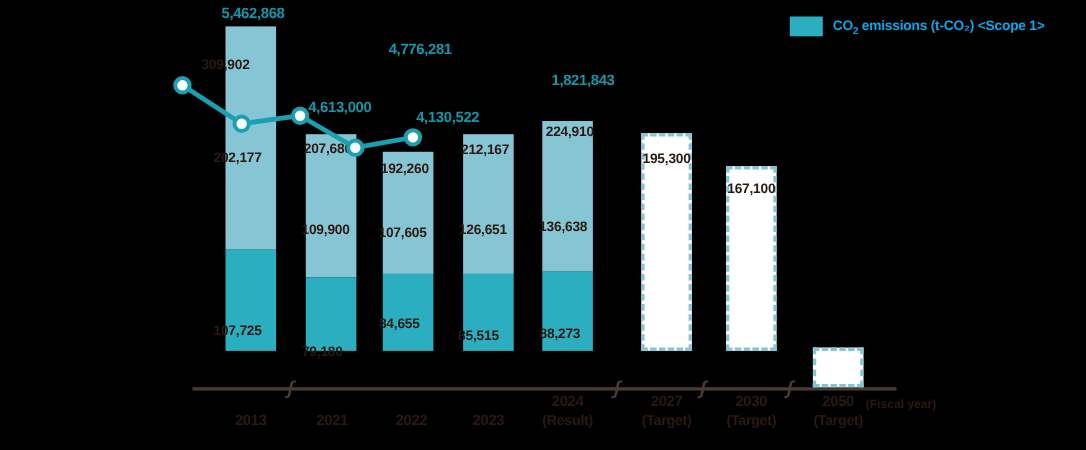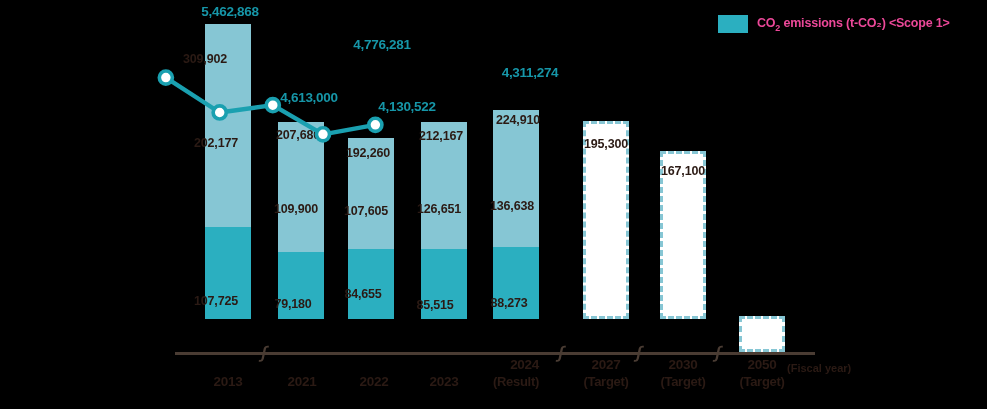--- a/index.html
+++ b/index.html
@@ -5,21 +5,21 @@
   html,body{margin:0;padding:0;background:#000;}
   body{width:987px;height:409px;overflow:hidden;font-family:"Liberation Sans",sans-serif;}
   #root{position:relative;width:987px;height:409px;background:#000;}
 
   .legend{position:absolute;left:718px;top:10px;width:265px;}
   .legend-row{display:flex;align-items:center;height:28px;}
   .legend-swatch{width:30px;height:18px;flex:0 0 30px;}
   .legend-line{position:relative;width:30px;height:18px;flex:0 0 30px;display:flex;align-items:center;justify-content:center;}
   .legend-line .lbar{position:absolute;left:0;right:0;top:7px;height:5px;background:#1AA0B0;}
   .legend-line .ldot{position:relative;width:13px;height:13px;border-radius:50%;background:#fff;border:3px solid #1AA0B0;box-sizing:border-box;}
-  .legend-text{margin-left:9px;font-size:12.5px;font-weight:bold;color:#ec4899;letter-spacing:-0.2px;white-space:nowrap;}
+  .legend-text{margin-left:9px;font-size:12.5px;font-weight:bold;color:#0ea5e9;letter-spacing:-0.2px;white-space:nowrap;}
   .legend-text sub{font-size:9px;}
 
   .plot{position:absolute;left:0;top:0;width:718px;height:376px;}
 
   .axis{position:absolute;left:175px;top:352px;width:640px;height:3px;background:#4a3c33;}
 
   .bar{position:absolute;bottom:57px;width:46px;}
   .seg{width:100%;box-sizing:border-box;}
   .seg2{background:#86C6D4;}
   .seg1{background:#2BAFC0;}
@@ -64,21 +64,21 @@
     <div class="lbl lbl-top" style="left:205px;top:52px;">309,902</div>
     <div class="lbl lbl-in" style="left:216px;top:143px;">202,177</div>
     <div class="lbl lbl-in" style="left:216px;top:301px;">107,725</div>
 
     <div class="bar" style="left:278px;">
       <div class="seg seg2" style="height:130px;"></div>
       <div class="seg seg1" style="height:67px;"></div>
     </div>
     <div class="lbl lbl-top" style="left:298px;top:128px;">207,680</div>
     <div class="lbl lbl-in" style="left:296px;top:209px;">109,900</div>
-    <div class="lbl lbl-in" style="left:293px;top:304px;text-align:right;">79,180</div>
+    <div class="lbl lbl-in" style="left:293px;top:320px;text-align:right;">79,180</div>
 
     <div class="bar" style="left:348px;">
       <div class="seg seg2" style="height:111px;"></div>
       <div class="seg seg1" style="height:70px;"></div>
     </div>
     <div class="lbl lbl-top" style="left:368px;top:146px;">192,260</div>
     <div class="lbl lbl-in" style="left:366px;top:211px;">107,605</div>
     <div class="lbl lbl-in" style="left:363px;top:294px;">84,655</div>
 
     <div class="bar" style="left:421px;">
@@ -119,40 +119,40 @@
     <circle cx="302" cy="78" r="9" fill="#fff" stroke="#1AA0B0" stroke-width="5"></circle>
     <circle cx="375" cy="68" r="9" fill="#fff" stroke="#1AA0B0" stroke-width="5"></circle>
     <circle cx="444" cy="108" r="9" fill="#fff" stroke="#1AA0B0" stroke-width="5"></circle>
     <circle cx="516" cy="95" r="9" fill="#fff" stroke="#1AA0B0" stroke-width="5"></circle>
   </svg>
 
   <div class="lineLbl" style="left:230px;top:4px;">5,462,868</div>
   <div class="lineLbl" style="left:309px;top:90px;">4,613,000</div>
   <div class="lineLbl" style="left:382px;top:37px;">4,776,281</div>
   <div class="lineLbl" style="left:407px;top:99px;">4,130,522</div>
-  <div class="lineLbl" style="left:530px;top:65px;">4,311,274</div>
+  <div class="lineLbl" style="left:530px;top:65px;">1,821,843</div>
 
   <div class="brk" style="left:264px;">∫</div>
   <div class="brk" style="left:561px;">∫</div>
   <div class="brk" style="left:639px;">∫</div>
   <div class="brk" style="left:718px;">∫</div>
 
   <div class="xtick" style="left:228px;">
     <span>2013</span>
   </div>
   <div class="xtick" style="left:302px;">
     <span>2021</span>
   </div>
   <div class="xtick" style="left:374px;">
     <span>2022</span>
   </div>
   <div class="xtick" style="left:444px;">
     <span>2023</span>
   </div>
-  <div class="xtick" style="left:516px;text-align:right;">
+  <div class="xtick" style="left:516px;">
     <span>2024</span><span class="sub">(Result)</span>
   </div>
   <div class="xtick" style="left:606px;">
     <span>2027</span><span class="sub">(Target)</span>
   </div>
   <div class="xtick" style="left:683px;">
     <span>2030</span><span class="sub">(Target)</span>
   </div>
   <div class="xtick" style="left:762px;margin-top:12px;">
     <span>2050</span><span class="sub">(Target)</span>

